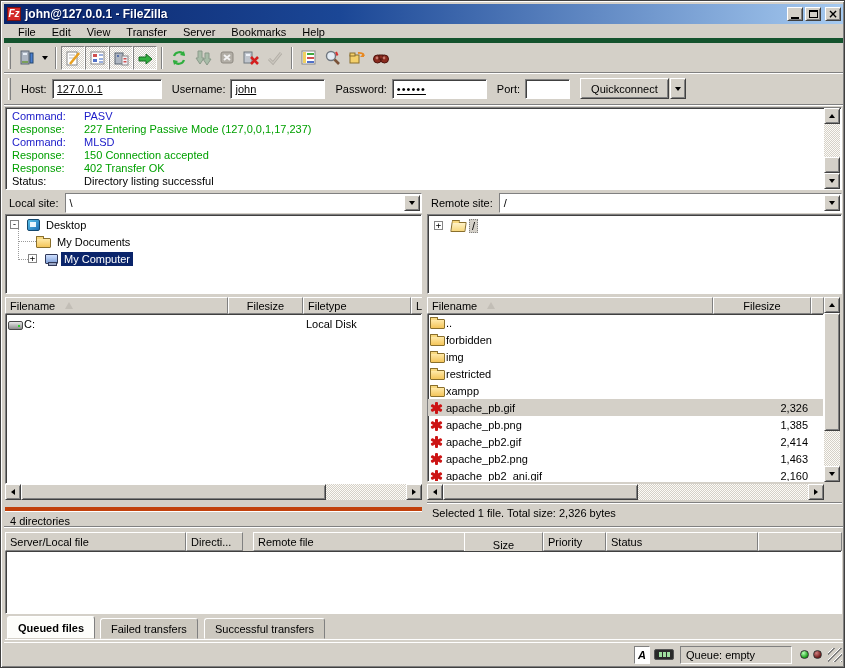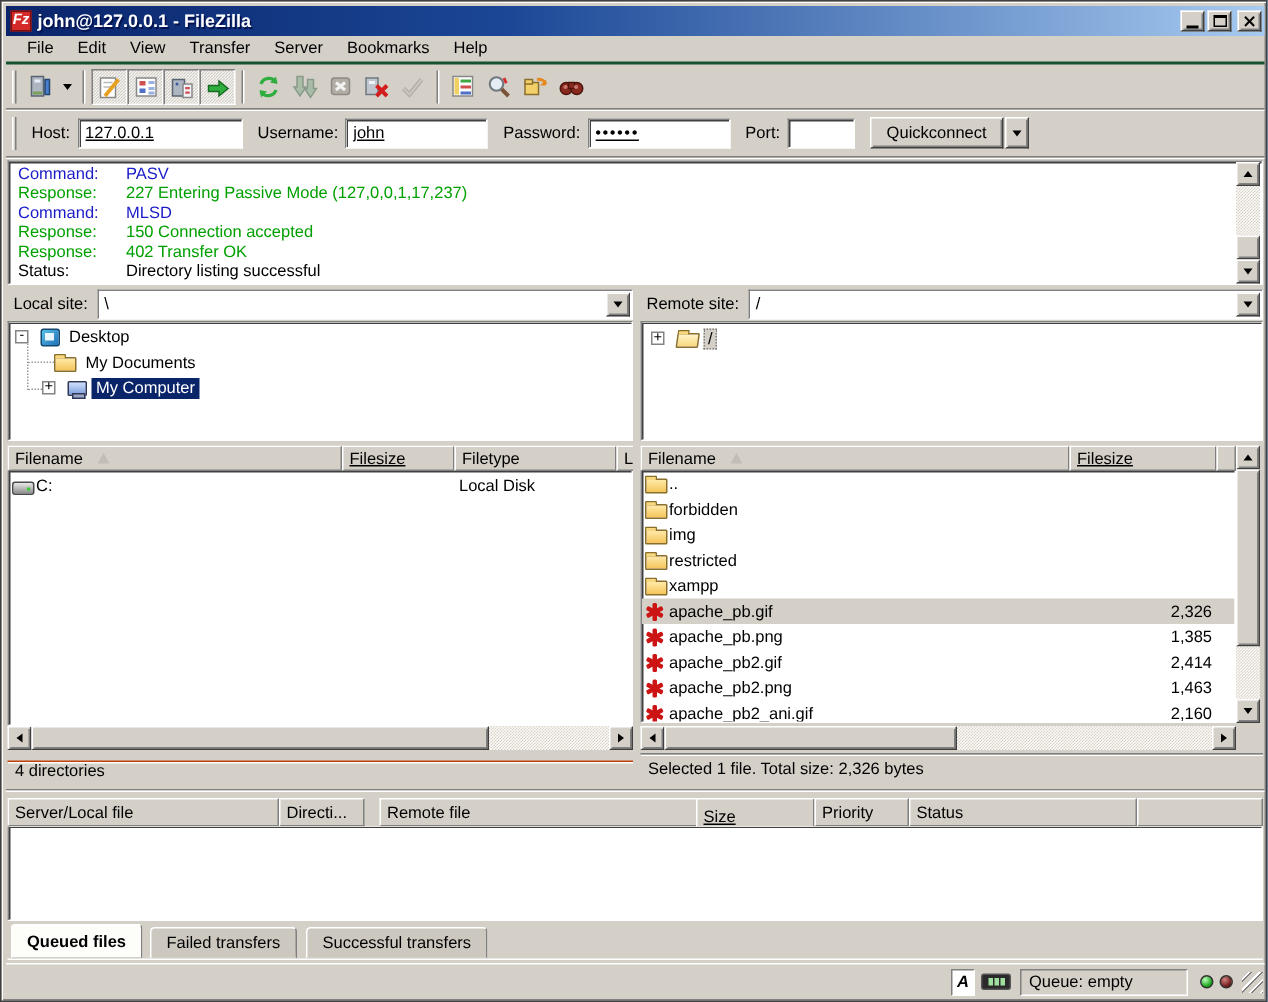--- a/index.html
+++ b/index.html
@@ -24,21 +24,21 @@
   
   .titlebar{left:3px;top:3px;width:839px;height:20px;background:linear-gradient(90deg,#0a246a,#1b4796 40%,#a6caf0);display:flex;align-items:center;padding:0 2px;}
   .appicon{width:14px;height:14px;background:#d42a2a;border:1px solid #7a0f0f;color:#fff;font-weight:bold;font-style:italic;font-size:10px;line-height:12px;text-align:center;margin:0 4px 0 1px;}
   .title-text{color:#fff;font-weight:bold;font-size:12px;text-shadow:1px 1px 0 #00114d;}
   .tb-btns{margin-left:auto;display:flex;gap:2px;}
   .tb-btn{width:16px;height:14px;display:flex;align-items:center;justify-content:center;}
   .glyph-min{width:8px;height:2px;background:#000;margin-top:7px;}
   .glyph-max{width:9px;height:8px;border:1px solid #000;border-top:2px solid #000;}
   .glyph-x{font-size:12px;font-weight:bold;line-height:10px;font-family:"DejaVu Sans",sans-serif;}
   
-  .menubar{left:3px;top:23px;width:839px;height:19px;display:flex;align-items:flex-start;padding-left:6px;border-bottom:2px solid #14532d;}
+  .menubar{left:3px;top:23px;width:839px;height:19px;display:flex;align-items:flex-start;padding-left:6px;border-bottom:5px solid #14532d;}
   .menu-item{padding:2px 8px 3px 8px;}
   
   .toolbar{left:3px;top:42px;width:839px;height:30px;display:flex;align-items:center;padding-left:4px;border-bottom:1px solid #808080;box-shadow:0 1px 0 #fff;}
   .tbtn{width:24px;height:24px;display:flex;align-items:center;justify-content:center;margin:0 0px;}
   .tbtn.pressed{border:1px solid;border-color:#808080 #fff #fff #808080;}
   .tbtn.pressed .ic{transform:translate(1px,1px);}
   .tsep{width:2px;height:22px;border-left:1px solid #808080;border-right:1px solid #fff;margin:0 4px;}
   .dd-arrow{width:12px;height:22px;display:flex;align-items:center;justify-content:center;}
   .tri-dn{width:0;height:0;border-left:3px solid transparent;border-right:3px solid transparent;border-top:4px solid #000;}
   .tri-up{width:0;height:0;border-left:3px solid transparent;border-right:3px solid transparent;border-bottom:4px solid #000;}
@@ -66,21 +66,21 @@
   .combo-text{flex:1;padding:2px 4px;background:#fff;height:100%;line-height:15px;}
   .combo-btn{width:16px;height:16px;display:flex;align-items:center;justify-content:center;margin:1px;}
   
   .pane-white{background:#fff;border:1px solid;border-color:#808080 #fff #fff #808080;box-shadow:inset 1px 1px 0 #404040;}
   .tree-row{position:absolute;height:17px;display:flex;align-items:center;}
   .expander{width:9px;height:9px;background:#fff;border:1px solid #848484;font-size:9px;line-height:7px;text-align:center;font-family:"DejaVu Sans Mono",monospace;}
   .tree-label{padding:1px 3px;margin-left:3px;white-space:nowrap;}
   .sel-active{background:#0a246a;color:#fff;}
   .sel-inactive{background:#d4d0c8;border:1px dotted #808080;padding:0 2px;}
   .hdr{position:absolute;top:0;height:17px;background:#d4d0c8;border:1px solid;border-color:#fff #808080 #808080 #fff;display:flex;align-items:center;padding:0 4px;overflow:hidden;white-space:nowrap;}
-  .hdr.right{justify-content:flex-start;text-decoration:underline;}
+  .hdr.right{justify-content:center;}
   .sort-asc{width:0;height:0;border-left:4px solid transparent;border-right:4px solid transparent;border-bottom:7px solid #c2beb6;margin-left:10px;}
   .list-row{position:absolute;height:17px;display:flex;align-items:center;white-space:nowrap;}
   .cell-icon{width:18px;display:flex;justify-content:flex-start;padding-left:2px;}
   .row-sel-gray{background:#d4d0c8;}
   .size-col{position:absolute;text-align:right;}
   
   .icon-folder{position:relative;width:15px;height:10px;background:linear-gradient(#ffe9a8,#f4c55a);border:1px solid #8a6f2c;border-radius:1px;margin-top:3px;}
   .icon-folder::before{content:"";position:absolute;top:-3px;left:-1px;width:6px;height:2px;background:#f8d87e;border:1px solid #8a6f2c;border-bottom:none;border-radius:1px 1px 0 0;}
   .icon-folder-open{transform:skewX(-8deg);background:linear-gradient(#fff3c8,#f8d87e);}
   .icon-drive{width:15px;height:9px;background:linear-gradient(#e8e8e8,#8c8c8c);border:1px solid #4a4a4a;border-radius:2px;position:relative;margin-top:3px;}
@@ -482,21 +482,21 @@
     <div class="sb-btn raised" style="left:0;top:0">
         <span class="tri-lf"></span>
       </div>
     <div class="sb-thumb raised" style="left:16px;top:0;width:195px;height:16px"></div>
     <div class="sb-track" style="left:211px;top:0;width:170px;height:16px"></div>
     <div class="sb-btn raised" style="left:381px;top:0">
         <span class="tri-rt"></span>
       </div>
   </div>
 
-  <div class="abs" style="left:4px;top:506px;width:417px;height:20px;border-top:1px solid #c2410c;box-shadow:0 1px 0 #fff inset;display:flex;align-items:flex-start;padding-left:5px">
+  <div class="abs" style="left:4px;top:506px;width:417px;height:20px;border-top:4px solid #c2410c;box-shadow:0 1px 0 #fff inset;display:flex;align-items:flex-end;padding-left:5px">
     <span>4 directories</span>
   </div>
   <div class="abs" style="left:426px;top:501px;width:415px;height:20px;border-top:1px solid #808080;box-shadow:0 1px 0 #fff inset;display:flex;align-items:center;padding-left:5px">
     <span>Selected 1 file. Total size: 2,326 bytes</span>
   </div>
 
   <div class="abs hgroove" style="left:3px;top:525px;width:839px"></div>
   <div class="abs" style="left:4px;top:531px;width:837px;height:19px;overflow:hidden">
     <div class="hdr" style="left:0;width:181px;height:19px">
         <span>Server/Local file</span>

